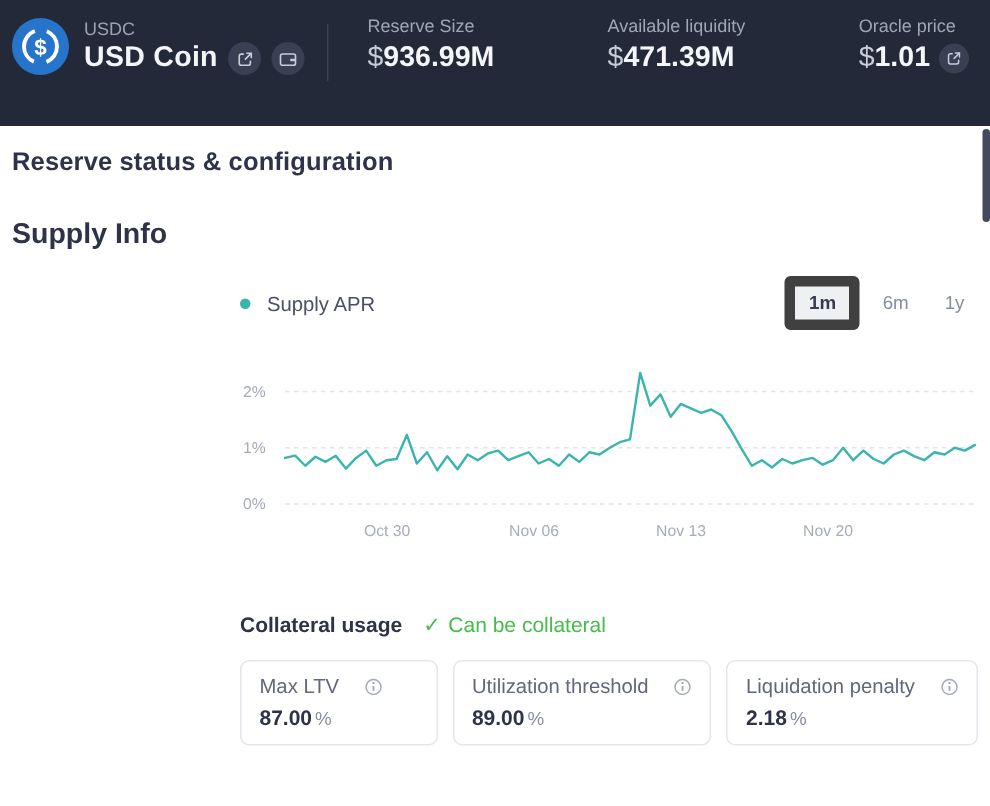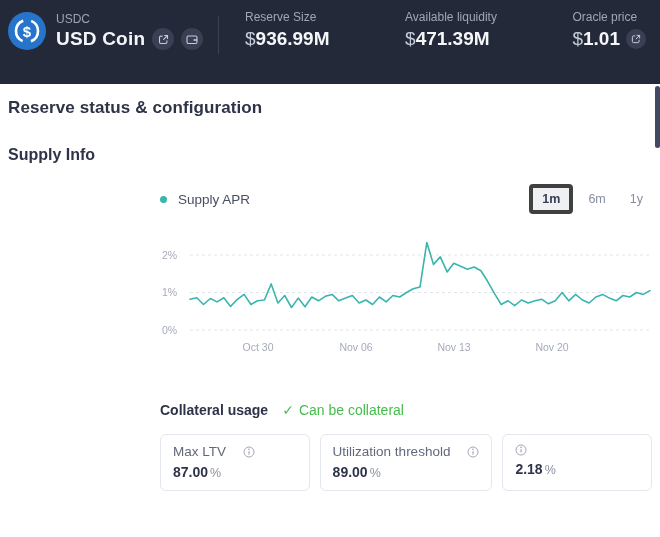--- a/index.html
+++ b/index.html
@@ -32,40 +32,40 @@
   .stat-value .adorn { font-weight:normal; color:#c7ccd9; }
   .stat-value .sufx { font-size:15px; margin-left:2px; }
   .stat-value .oracle-link { margin-left:6px; width:20px; height:20px; }
 
   
   .content { padding:14px 0 0 8px; }
   .page-title { font-size:17px; font-weight:bold; color:#2e3348; margin-bottom:26px; letter-spacing:.1px; }
 
   .panel { display:flex; }
   .left-col { width:152px; flex:0 0 auto; }
-  .left-col .sec-label { font-size:16px; font-weight:bold; color:#2e3348; padding-top:2px; }
+  .left-col .sec-label { font-size:19px; font-weight:bold; color:#2e3348; padding-top:2px; }
   .right-col { flex:1; padding-right:20px; }
 
   .supply-row { display:flex; align-items:flex-start; }
   .kv .k { font-size:14px; color:#62677b; margin-bottom:5px; }
   .kv .v { font-size:16px; font-weight:bold; color:#2e3348; }
   .kv .v .sufx { font-weight:normal; color:#8a8fa1; font-size:13px; margin-left:2px; }
   .kv .sub { font-size:13px; color:#62677b; margin-top:6px; }
   .v-divider { width:1px; background:#e3e5ee; align-self:stretch; margin:2px 16px 0 16px; }
 
   .legend-row { display:flex; align-items:center; justify-content:space-between; margin-top:40px; }
   .legend { display:flex; align-items:center; gap:11px; }
   .legend-dot { width:7px; height:7px; border-radius:50%; background:#3ab5ae; }
   .legend-label { font-size:13.5px; color:#4a4f63; }
   .range-group { display:flex; align-items:center; gap:6px; }
   .range-btn {
     font-family:inherit; font-size:12.5px; color:#878da0; background:transparent;
     border:none; padding:4px 9px; border-radius:4px; cursor:pointer;
   }
-  .range-btn.selected { background:#eff0f4; border:4px solid #404040; color:#383d51; font-weight:bold; }
+  .range-btn.selected { background:#eff0f4; border:7px solid #404040; color:#383d51; font-weight:bold; }
 
   .chart-wrap { margin-top:18px; }
   .chart-wrap svg { display:block; }
 
   .collateral { margin-top:44px; }
   .coll-title-row { display:flex; align-items:center; gap:14px; margin-bottom:16px; }
   .coll-title { font-size:14px; font-weight:bold; color:#2e3348; }
   .coll-badge { display:flex; align-items:center; gap:5px; color:#46bc4b; font-size:14px; }
   .coll-badge .check { font-size:14px; }
   .cards { display:flex; gap:10px; }
@@ -216,20 +216,21 @@
                 <line x1="6" y1="5.3" x2="6" y2="8.6" stroke="#a3a8b8" stroke-width="1.2"></line>
                 <circle cx="6" cy="3.4" r="0.8" fill="#a3a8b8"></circle>
               </svg>
             </div>
             <div class="card-value">
               <span>89.00</span><span class="sufx">%</span>
             </div>
           </div>
           <div class="card">
             <div class="card-label">
+              <span>Liquidation penalty</span>
               <svg width="12" height="12" viewBox="0 0 12 12">
                 <circle cx="6" cy="6" r="5" fill="none" stroke="#a3a8b8" stroke-width="1"></circle>
                 <line x1="6" y1="5.3" x2="6" y2="8.6" stroke="#a3a8b8" stroke-width="1.2"></line>
                 <circle cx="6" cy="3.4" r="0.8" fill="#a3a8b8"></circle>
               </svg>
             </div>
             <div class="card-value">
               <span>2.18</span><span class="sufx">%</span>
             </div>
           </div>

